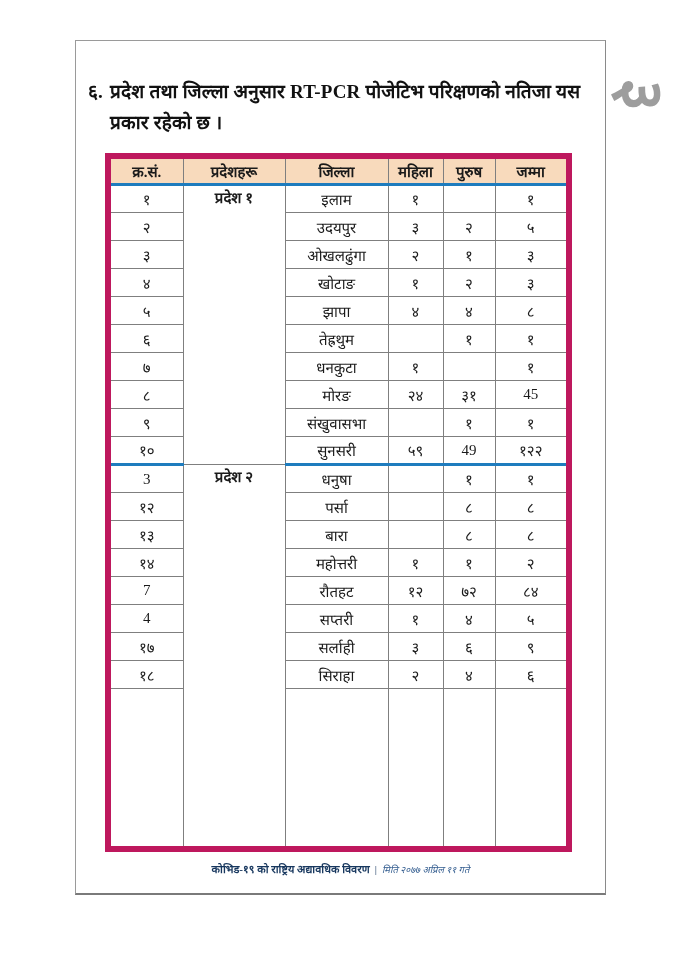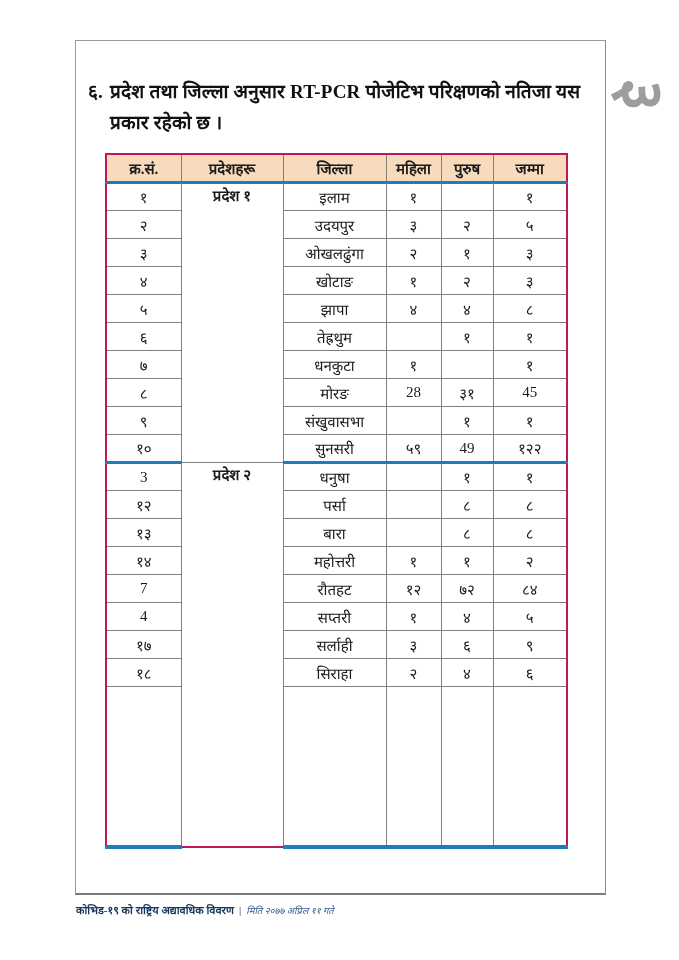--- a/index.html
+++ b/index.html
@@ -31,21 +31,21 @@
     display:flex;gap:7px;margin:36px 14px 14px 12px;
     font-size:19px;font-weight:600;color:#111;line-height:1.62;
     letter-spacing:.2px;
   }
   .heading .h-num{flex:0 0 auto;}
   .heading .h-text{flex:1 1 auto;max-width:478px;}
 
   table.results{
     border-collapse:collapse;table-layout:fixed;
     margin-left:29px;width:461px;
-    border:2px solid #be185d;
+    border:6px solid #be185d;
     font-size:15px;color:#1a1a1a;
   }
   col.c-sn{width:75px;} col.c-prov{width:102px;} col.c-dist{width:103px;}
   col.c-f{width:55px;} col.c-m{width:52px;} col.c-t{width:74px;}
 
   table.results th{
     background:var(--header-bg);
     border:1px solid var(--cell-border);
     border-bottom:3px solid var(--accent);
     font-weight:700;height:29px;text-align:center;padding:1px 2px;
@@ -55,21 +55,21 @@
     height:28px;text-align:center;padding:1px 4px;
     background:#ffffff;
   }
   td.province{vertical-align:top;padding-top:4px;font-weight:700;}
   tr.blue-sep-row td, td.blue-sep{border-bottom:3px solid var(--accent);}
   tr.filler-row{height:160px;}
   tr.filler-row td, td.blue-bottom{border-bottom:4px solid var(--accent);}
 
   .footer{
     position:absolute;left:0;top:818px;width:100%;
-    white-space:nowrap;margin-top:41px;
+    text-align:center;white-space:nowrap;
   }
   .footer .f-title{font-size:11px;font-weight:700;color:var(--footer-navy);}
   .footer .f-sep{font-size:11px;color:var(--footer-navy);margin:0 5px;}
   .footer .f-date{font-size:9.5px;font-style:italic;color:#365f91;}
 </style>
 </head>
 <body>
 
 <div class="canvas">
 
@@ -148,21 +148,21 @@
           <tr>
             <td>७</td>
             <td>धनकुटा</td>
             <td>१</td>
             <td></td>
             <td>१</td>
           </tr>
           <tr>
             <td>८</td>
             <td>मोरङ</td>
-            <td>28</td>
+            <td>२४</td>
             <td>३१</td>
             <td>45</td>
           </tr>
           <tr>
             <td>९</td>
             <td>संखुवासभा</td>
             <td></td>
             <td>१</td>
             <td>१</td>
           </tr>

